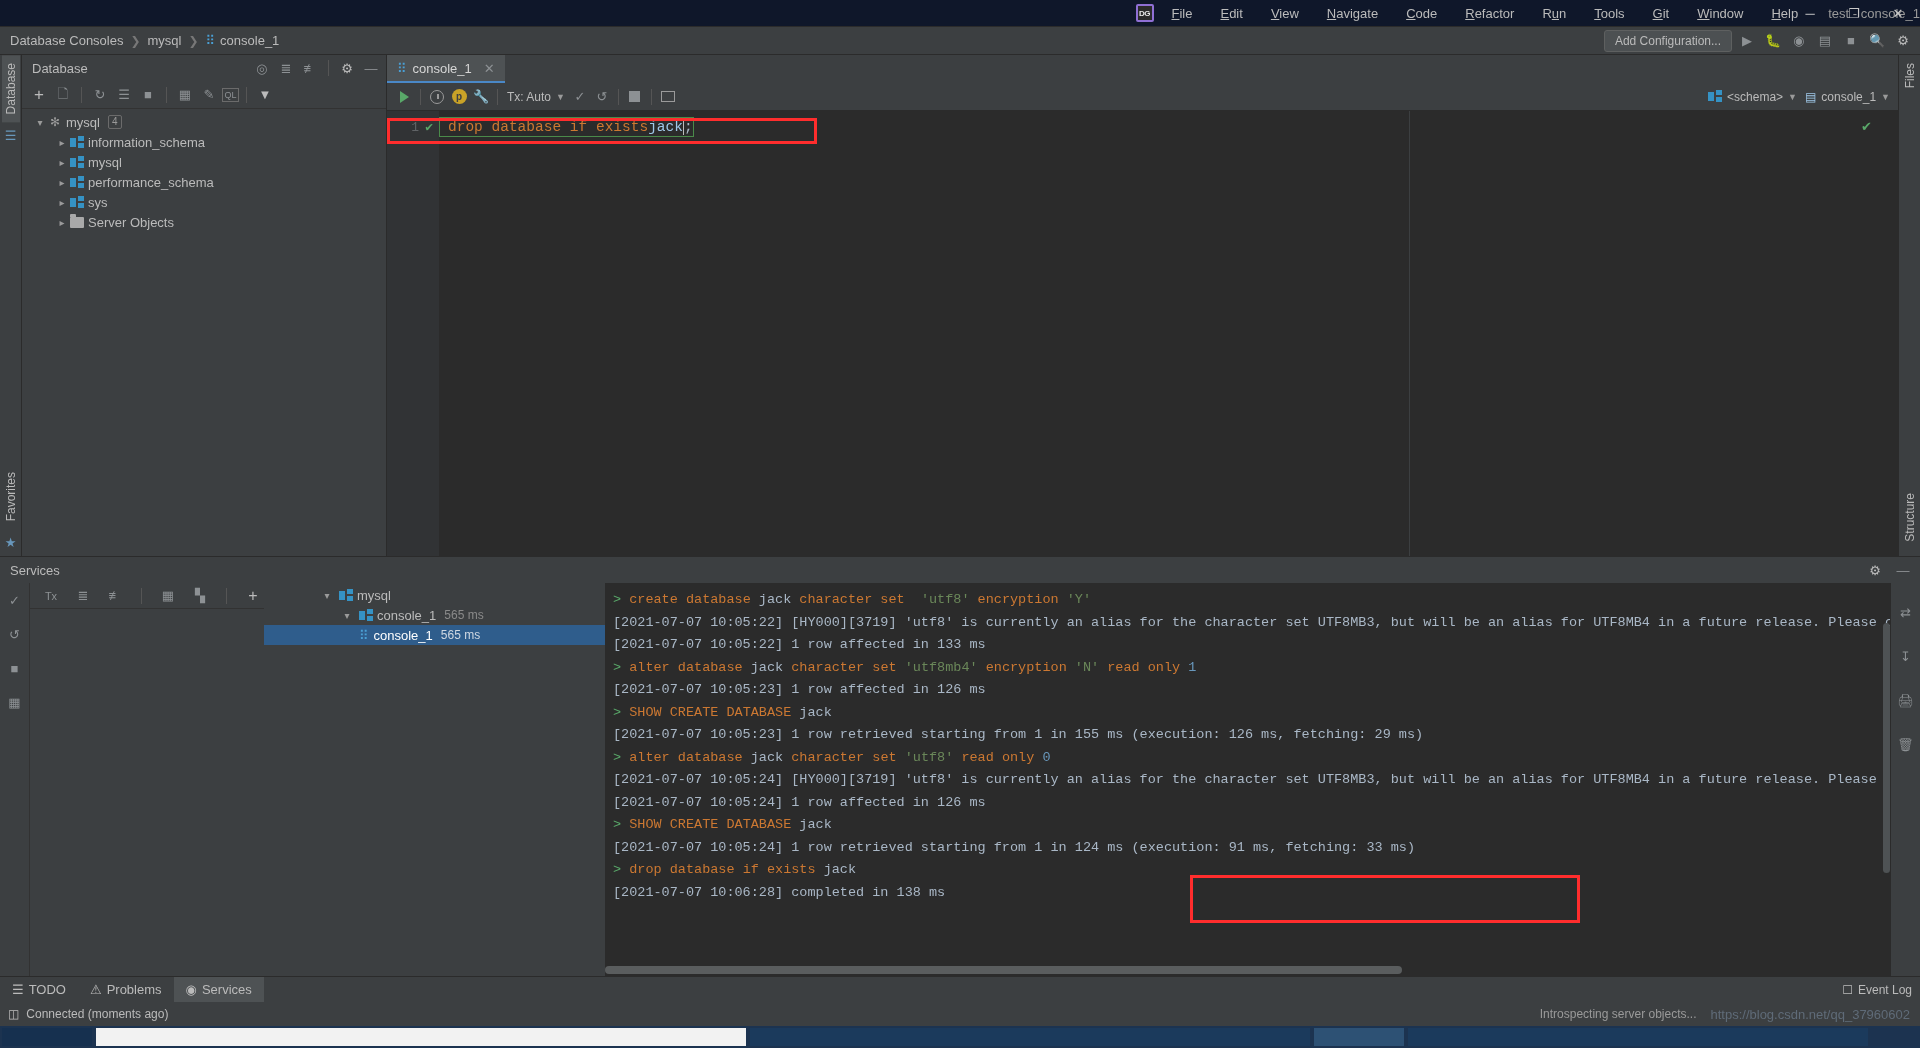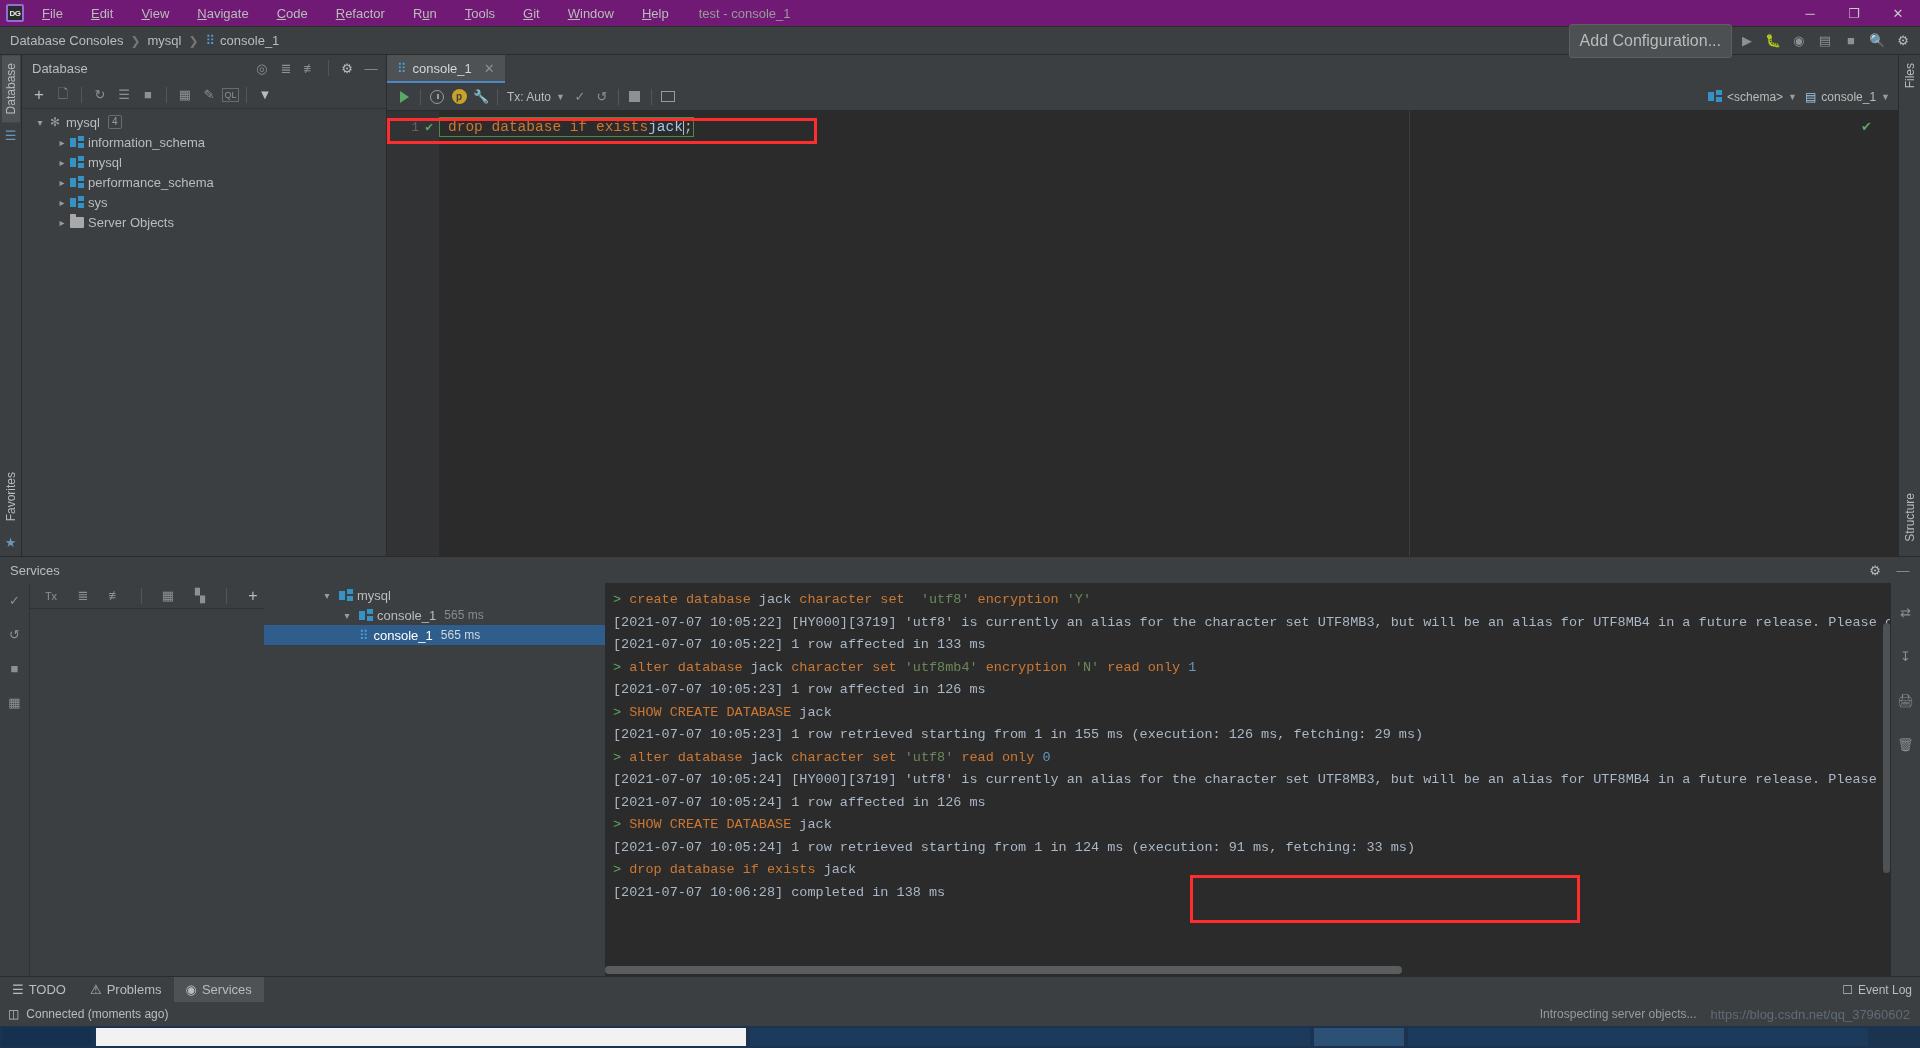--- a/index.html
+++ b/index.html
@@ -8,22 +8,22 @@
     background: #3c3f41;
     font-family: "Liberation Sans", sans-serif;
     font-size: 13px;
     color: #bbbbbb;
     overflow: hidden;
   }
   .app { position: relative; width: 1920px; height: 1048px; display: flex; flex-direction: column; }
 
   
   .titlebar {
-    height: 27px; background: #701a75; display: flex; align-items: center;
-    border-bottom: 1px solid #2b2b2b; flex: 0 0 27px; position: relative;
+    height: 27px; background: #0f172a; display: flex; align-items: center;
+    border-bottom: 1px solid #2b2b2b; flex: 0 0 27px; position: relative; justify-content: flex-end;
   }
   .dg-logo {
     width: 18px; height: 18px; margin: 0 8px 0 6px; border: 2px solid #8f6fd4;
     background: #2b2b2b; border-radius: 2px; color: #e8e8e8;
     font-size: 8px; font-weight: bold; display: flex; align-items: center; justify-content: center;
     letter-spacing: -0.5px;
   }
   .menu { display: flex; align-items: center; gap: 8px; }
   .menu-item {
     padding: 4px 10px; color: #bbbbbb; font-size: 13px; white-space: nowrap; cursor: default;
@@ -41,21 +41,21 @@
   
   .navbar {
     height: 28px; background: #3c3f41; display: flex; align-items: center;
     padding-left: 6px; flex: 0 0 28px; border-bottom: 1px solid #2b2b2b; position: relative;
   }
   .crumb { display: flex; align-items: center; color: #bbbbbb; font-size: 13px; padding: 2px 4px; }
   .crumb-sep { color: #777; margin: 0 3px; font-size: 12px; }
   .navbar-right { position: absolute; right: 6px; display: flex; align-items: center; gap: 4px; }
   .run-config {
     border: 1px solid #5e6060; border-radius: 3px; background: #4c5052;
-    color: #bbbbbb; font-size: 16px; padding: 3px 10px; height: 34px;
+    color: #bbbbbb; font-size: 12px; padding: 3px 10px; height: 22px;
     display: flex; align-items: center;
   }
   .tb-ico {
     width: 22px; height: 22px; display: flex; align-items: center; justify-content: center;
     color: #8d9194; font-size: 13px;
   }
   .tb-ico.on { color: #bbbbbb; }
 
   
   .body-row { display: flex; flex: 1 1 auto; min-height: 0; }

